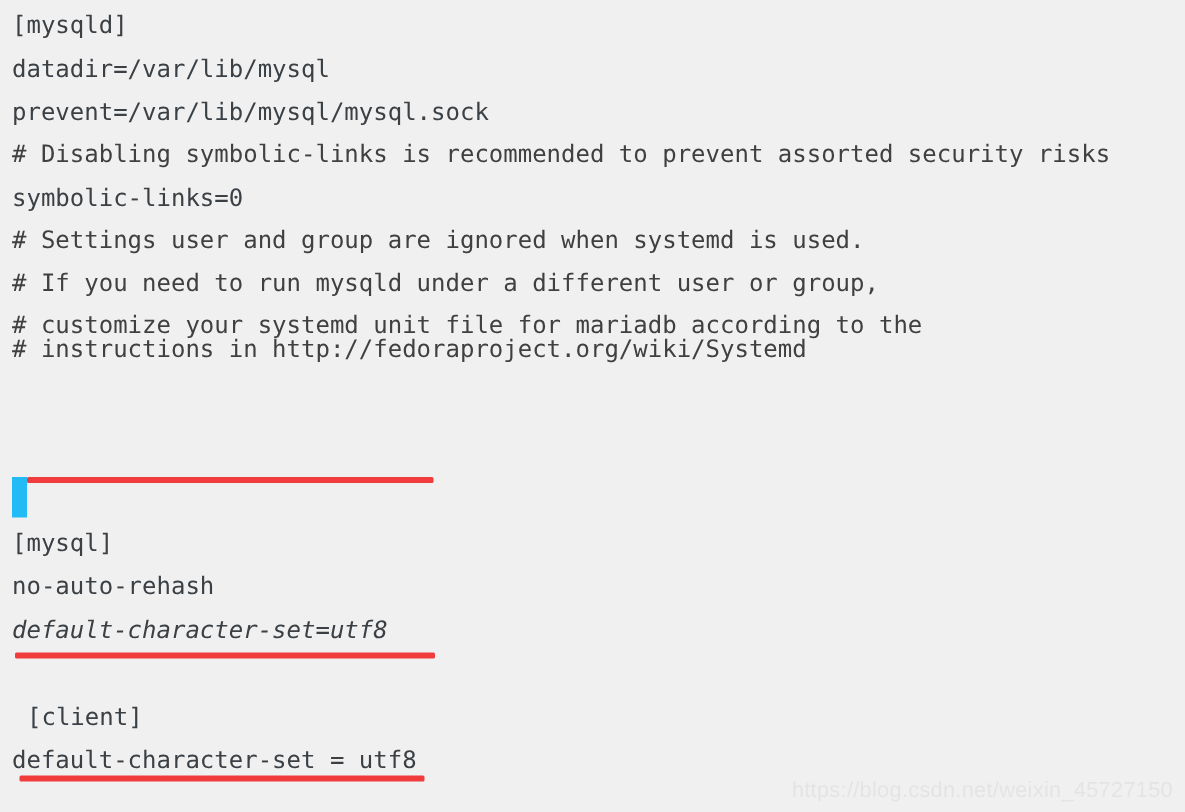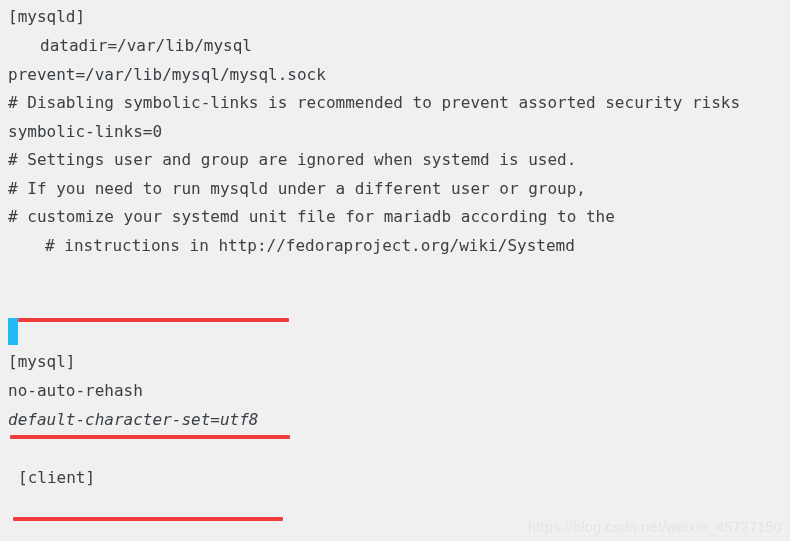--- a/index.html
+++ b/index.html
@@ -59,35 +59,36 @@
     letter-spacing: 0.2px;
     user-select: none;
   }
 </style>
 </head>
 <body>
 
 <div id="screen">
   <div class="code-area">
       <div class="line" style="top: 2px;">[mysqld]</div>
-      <div class="line" style="top: 31px; margin-left: 32px;">datadir=/var/lib/mysql</div>
+      <div class="line" style="top: 31px;">datadir=/var/lib/mysql</div>
       <div class="line" style="top: 60px;">prevent=/var/lib/mysql/mysql.sock</div>
       <div class="line comment" style="top: 88px;"># Disabling symbolic-links is recommended to prevent assorted security risks</div>
       <div class="line" style="top: 117px;">symbolic-links=0</div>
       <div class="line comment" style="top: 145px;"># Settings user and group are ignored when systemd is used.</div>
       <div class="line comment" style="top: 174px;"># If you need to run mysqld under a different user or group,</div>
       <div class="line comment" style="top: 202px;"># customize your systemd unit file for mariadb according to the</div>
-      <div class="line comment" style="top: 231px; margin-left: 37px;"># instructions in http://fedoraproject.org/wiki/Systemd</div>
+      <div class="line comment" style="top: 218px;"># instructions in http://fedoraproject.org/wiki/Systemd</div>
       <div class="line blank" style="top: 260px;"></div>
       <div class="line blank" style="top: 318px;"></div>
       <div class="line" style="top: 347px;">[mysql]</div>
       <div class="line" style="top: 376px;">no-auto-rehash</div>
       <div class="line" style="top: 405px; font-style: italic;">default-character-set=utf8</div>
       <div class="line blank" style="top: 434px;"></div>
       <div class="line" style="top: 463px; margin-left: 10px;">[client]</div>
+      <div class="line" style="top: 492px;">default-character-set = utf8</div>
     </div>
   <div class="annotation-layer">
       <div class="underline" style="left: 18px; top: 318px; width: 271px; background: rgb(240, 60, 60);"></div>
       <div class="underline" style="left: 10px; top: 435px; width: 280px; background: rgb(240, 60, 60);"></div>
       <div class="underline" style="left: 13px; top: 517px; width: 270px; background: rgb(240, 60, 60);"></div>
       <div class="cursor" style="left: 8px; top: 318px; width: 10px; height: 27px; background: rgb(34, 187, 245);"></div>
     </div>
   <div class="watermark">https://blog.csdn.net/weixin_45727150</div>
 </div>
 

